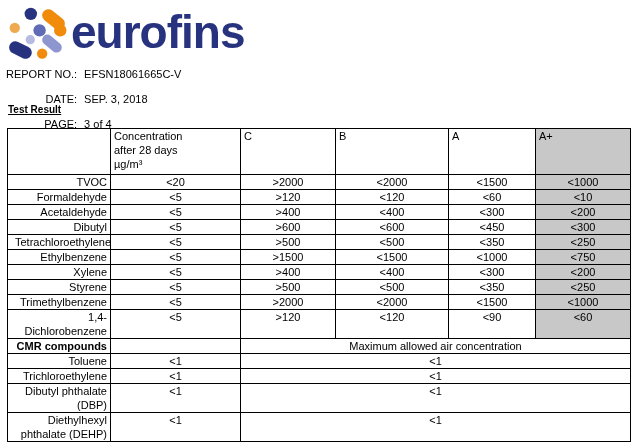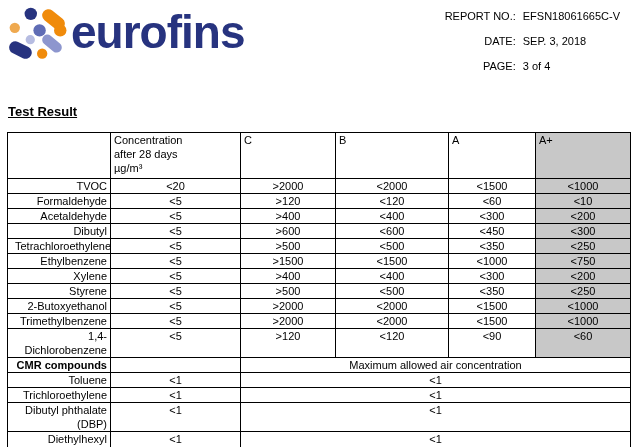--- a/index.html
+++ b/index.html
@@ -12,20 +12,21 @@
     position: relative;
     overflow: hidden;
   }
   
   .hdr {
     display: flex;
     justify-content: space-between;
     align-items: flex-start;
     padding: 5px 20px 0 6px;
     height: 68px;
+    flex-direction: column;
   }
   .logo { display: flex; align-items: flex-start; }
   .logo svg { display: block; }
   .logo-text {
     font-size: 46px;
     font-weight: bold;
     letter-spacing: -1px;
     line-height: 1;
     color: var(--navy);
     margin-left: 3px;
@@ -36,21 +37,21 @@
     grid-template-columns: auto auto;
     column-gap: 7px;
     row-gap: 13px;
     font-size: 11px;
     margin-top: 5px;
   }
   .info-label { text-align: right; }
   .info-value { text-align: left; }
   
   .section-title {
-    font-size: 13px;
+    font-size: 10px;
     font-weight: bold;
     text-decoration: underline;
     margin: 36px 0 0 8px;
   }
   
   table.results {
     border-collapse: collapse;
     table-layout: fixed;
     width: 623px;
     margin: 13px 0 0 7px;
@@ -188,36 +189,28 @@
       </tr>
       <tr>
         <td class="name">Styrene</td>
         <td class="val">&lt;5</td>
         <td class="val">&gt;500</td>
         <td class="val">&lt;500</td>
         <td class="val">&lt;350</td>
         <td class="val aplus">&lt;250</td>
       </tr>
       <tr>
-        <td class="name">2-Butoxyethanol</td>
+        <td class="name">Trimethylbenzene</td>
         <td class="val">&lt;5</td>
         <td class="val">&gt;2000</td>
         <td class="val">&lt;2000</td>
         <td class="val">&lt;1500</td>
         <td class="val aplus">&lt;1000</td>
       </tr>
       <tr>
-        <td class="name">Trimethylbenzene</td>
-        <td class="val">&lt;5</td>
-        <td class="val">&gt;2000</td>
-        <td class="val">&lt;2000</td>
-        <td class="val">&lt;1500</td>
-        <td class="val aplus">&lt;1000</td>
-      </tr>
-      <tr>
         <td class="name">1,4-Dichlorobenzene</td>
         <td class="val">&lt;5</td>
         <td class="val">&gt;120</td>
         <td class="val">&lt;120</td>
         <td class="val">&lt;90</td>
         <td class="val aplus">&lt;60</td>
       </tr>
 
       <tr>
         <td class="name bold">CMR compounds</td>

